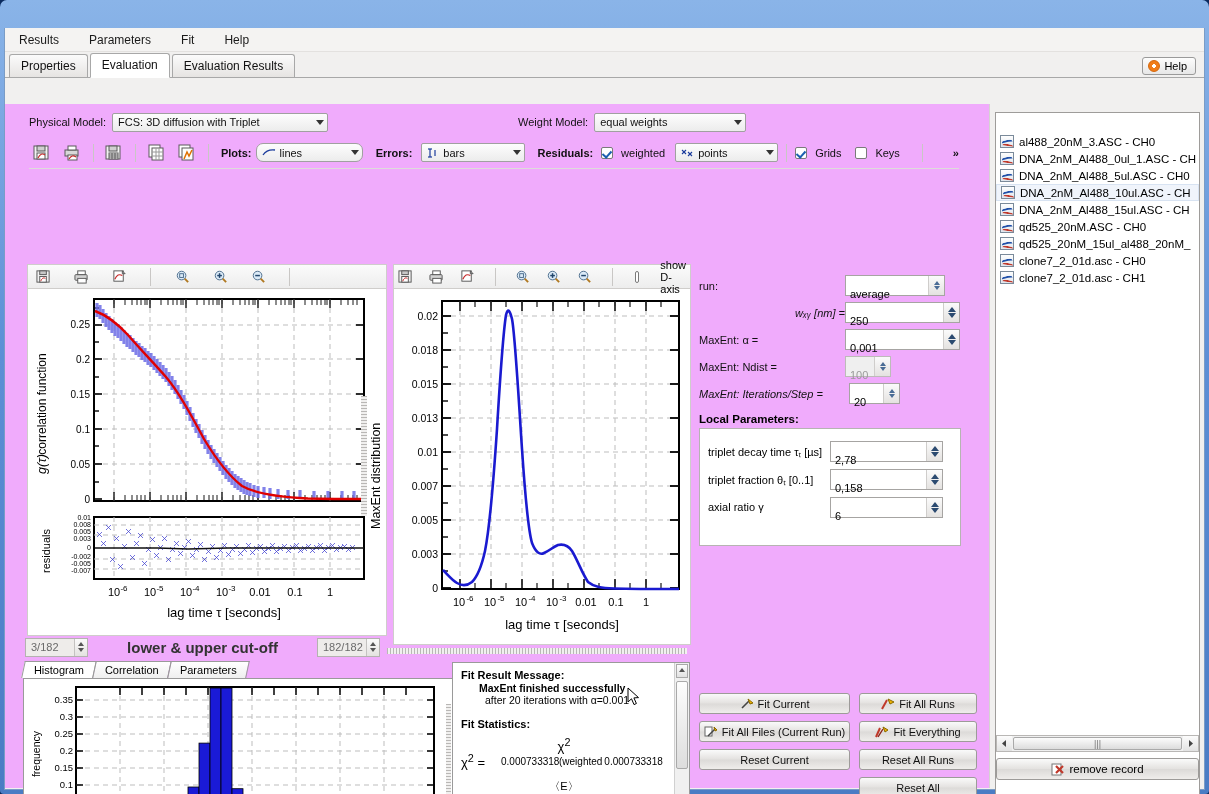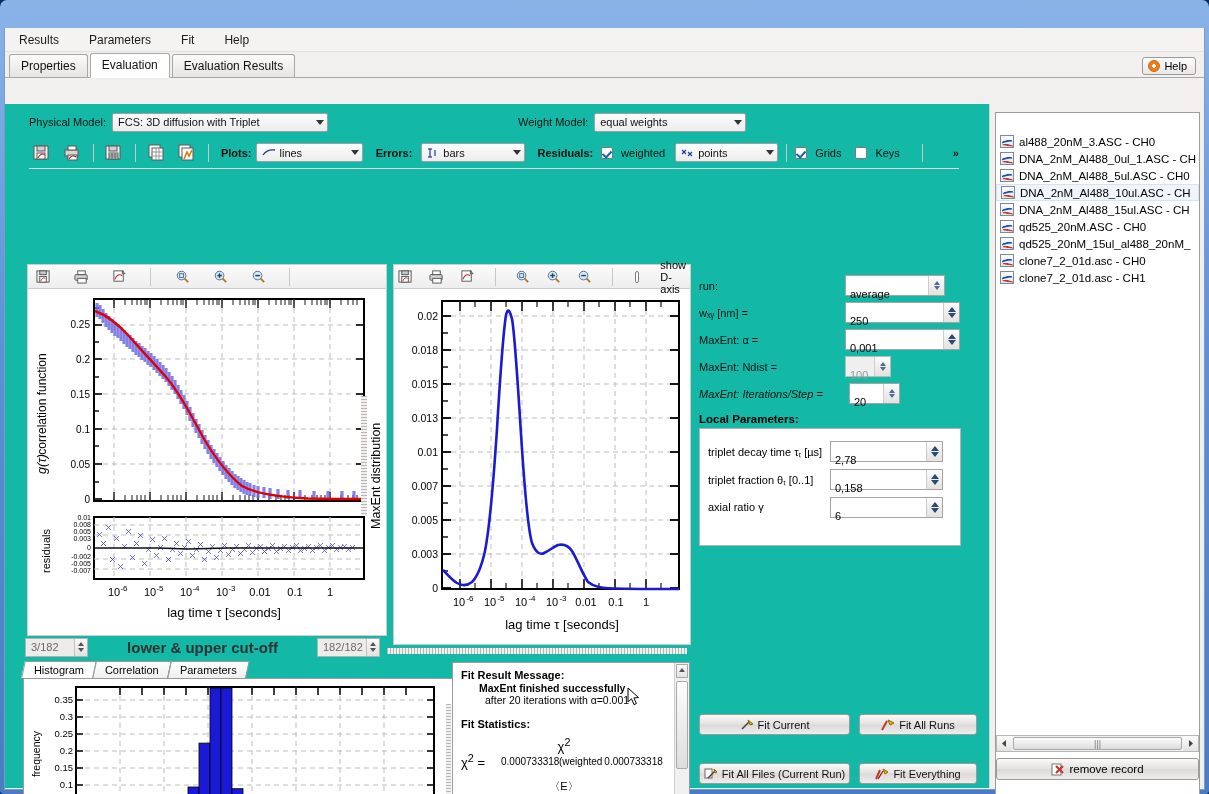--- a/index.html
+++ b/index.html
@@ -93,21 +93,21 @@
   .lifering{
     width:12px;height:12px;border-radius:50%;
     background:radial-gradient(circle at 50% 50%, #fff 0 28%, #f07c18 29% 100%);
     border:1px solid #d4660a;
   }
   
   .body{
     position:absolute; left:0; top:76px; width:1199px; height:684px;
     display:flex;
   }
-  .leftpane{ width:984px; height:684px; background:#14b8a6; position:relative;}
+  .leftpane{ width:984px; height:684px; background:#f0abfc; position:relative;}
   .rightpane{ width:215px; height:684px; background:#f1f0ef; position:relative; border-left:1px solid #d5d3d1;}
 
   
   .modelrow{
     height:26px; display:flex; align-items:center; padding-left:24px; font-size:11px;
     margin-top:5px;
   }
   .lbl{ font-size:11px; color:#111; }
   .combo{
     border:1px solid #a0a0a0; background:linear-gradient(180deg,#fdfdfd 0%,#ececec 100%);
@@ -204,21 +204,21 @@
   .localbox{ border:1px solid #b6b4b2; background:#fff; width:262px; padding:8px 6px 12px 8px; height:118px;}
   .lrow{ display:flex; align-items:center; height:28px;}
   .lrow .ll{ width:122px; font-size:11px;}
   
   .fitbtns{ position:absolute; left:694px; top:589px; width:280px;}
   .fbrow{ display:flex; gap:9px; margin-bottom:7px;}
   .btn{
     width:151px; height:21px; font-size:11px; color:#111;
     background:linear-gradient(180deg,#fafafa 0%,#e4e2e0 48%,#dcdad8 52%,#efedeb 100%);
     border:1px solid #9d9b99; border-radius:3px;
-    display:flex; align-items:center; justify-content:center; gap:4px;margin-top:21px;
+    display:flex; align-items:center; justify-content:center; gap:4px;
   }
   .btn.sm{ width:118px; }
   .btn.empty{ visibility:hidden;}
   
   .filelist{
     position:absolute; left:5px; top:8px; width:205px; height:712px;
     background:#fff; border:1px solid #9e9c9a;
   }
   .fileitem{ display:flex; align-items:center; height:17px; padding-left:4px; gap:5px; font-size:11.5px; white-space:nowrap; overflow:hidden;}
   .fileitem.sel{ background:#f0f4fb; border:1px solid #d8e3f2; height:17px;}
@@ -340,21 +340,21 @@
           <div class="tbtn">
             <svg width="18" height="18" viewBox="0 0 18 18">
                 <rect x="1" y="1" width="11" height="12" fill="#fff" stroke="#5a5a5a"></rect>
                 <rect x="4" y="4" width="11" height="12" fill="#fdfdfd" stroke="#5a5a5a"></rect>
                 <path d="M6 15 L9 8 L11 12 L14 6" stroke="#e07000" fill="none" stroke-width="1.5"></path>
               </svg>
           </div>
           <div class="sep"></div>
 
           <span class="lbl" style="font-weight:bold;margin-left:4px;">Plots:</span>
-          <div class="combo" style="width:108px;">
+          <div class="combo" style="width:108px;border-radius:7px;">
             <span style="display:flex;align-items:center;gap:4px;">
               <svg width="14" height="9" viewBox="0 0 14 9">
                   <path d="M1 7 Q5 1 13 2" stroke="#1b3c9c" fill="none" stroke-width="1.3"></path>
                 </svg>
               <span>lines</span>
             </span>
             <span class="caret"></span>
           </div>
 
           <span class="lbl" style="font-weight:bold;margin-left:9px;">Errors:</span>
@@ -1108,21 +1108,21 @@
             <span class="pl">run:</span>
             <div class="pfield" style="width:100px;">
               <span class="pv">average</span>
               <span class="sp2">
                   <i class="sp-up sm"></i>
                   <i class="sp-dn sm"></i>
                 </span>
             </div>
           </div>
           <div class="prow">
-            <span class="pl" style="">wₓᵧ [nm]  =</span>
+            <span class="pl" style="font-style:italic;text-align:right;">wₓᵧ [nm]  =</span>
             <div class="pfield" style="width:115px;">
               <span class="pv">250</span>
               <span class="sp2">
                   <i class="sp-up"></i>
                   <i class="sp-dn"></i>
                 </span>
             </div>
           </div>
           <div class="prow">
             <span class="pl">MaxEnt: α =</span>

